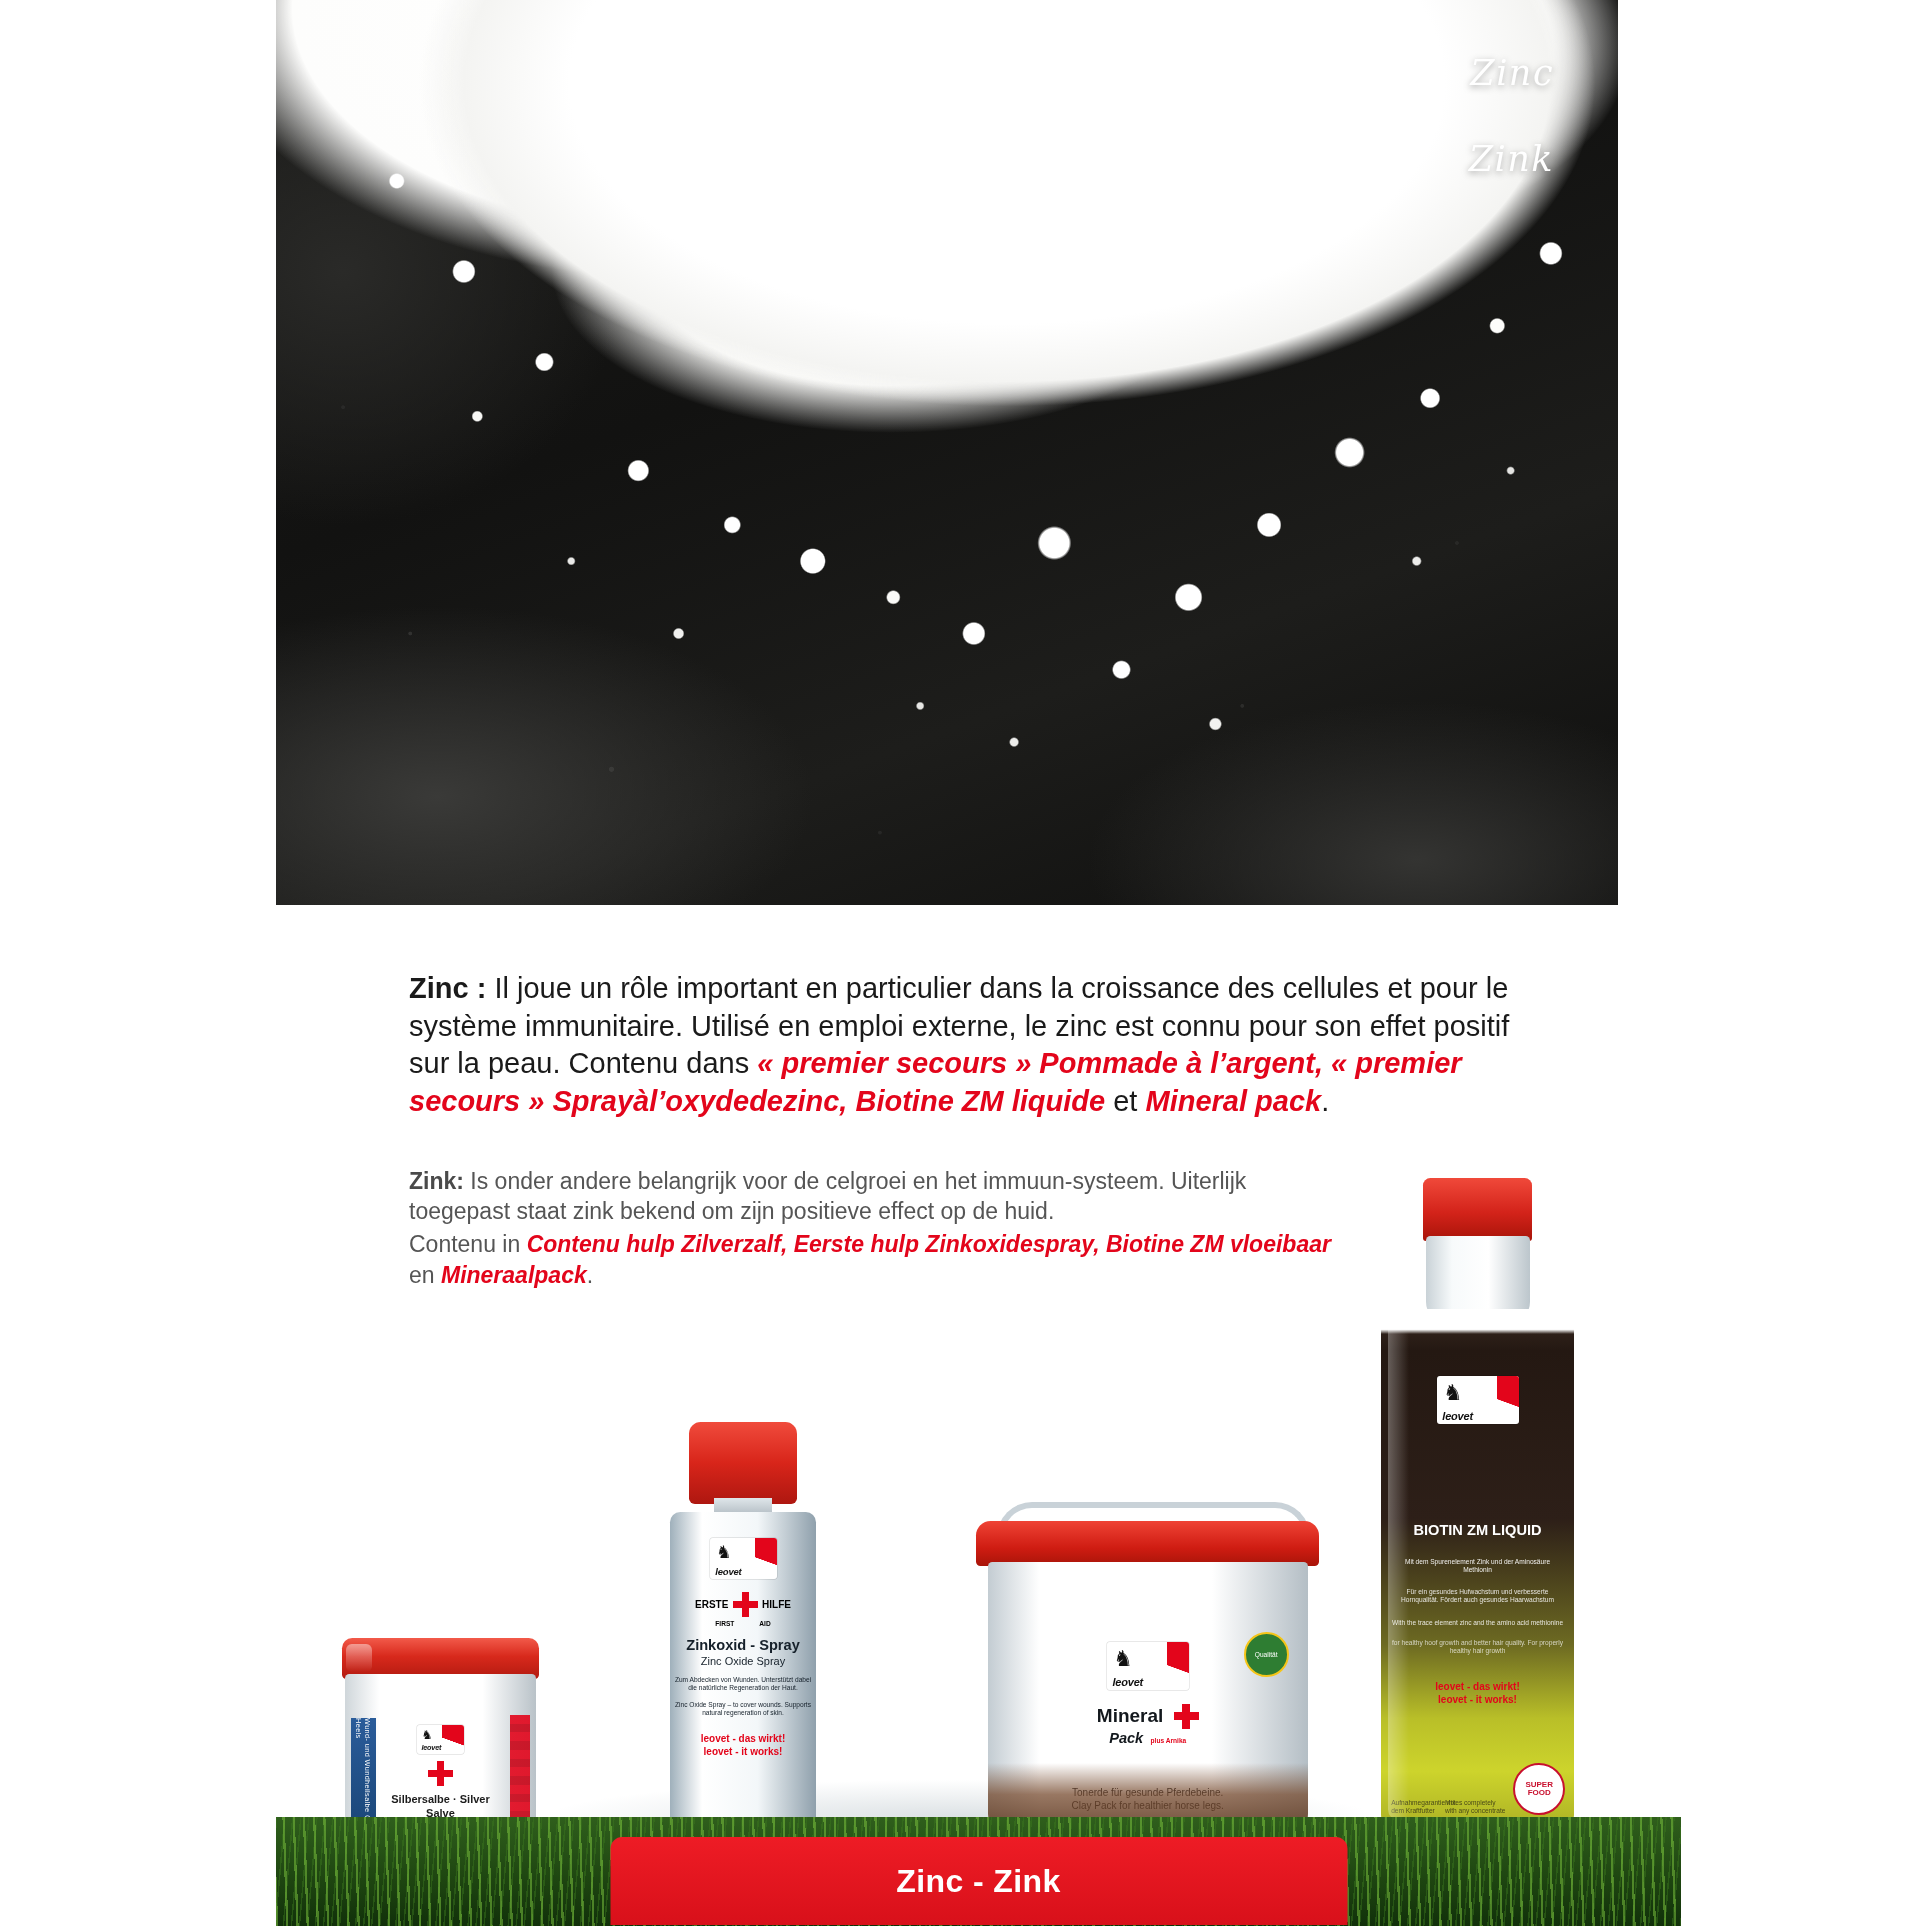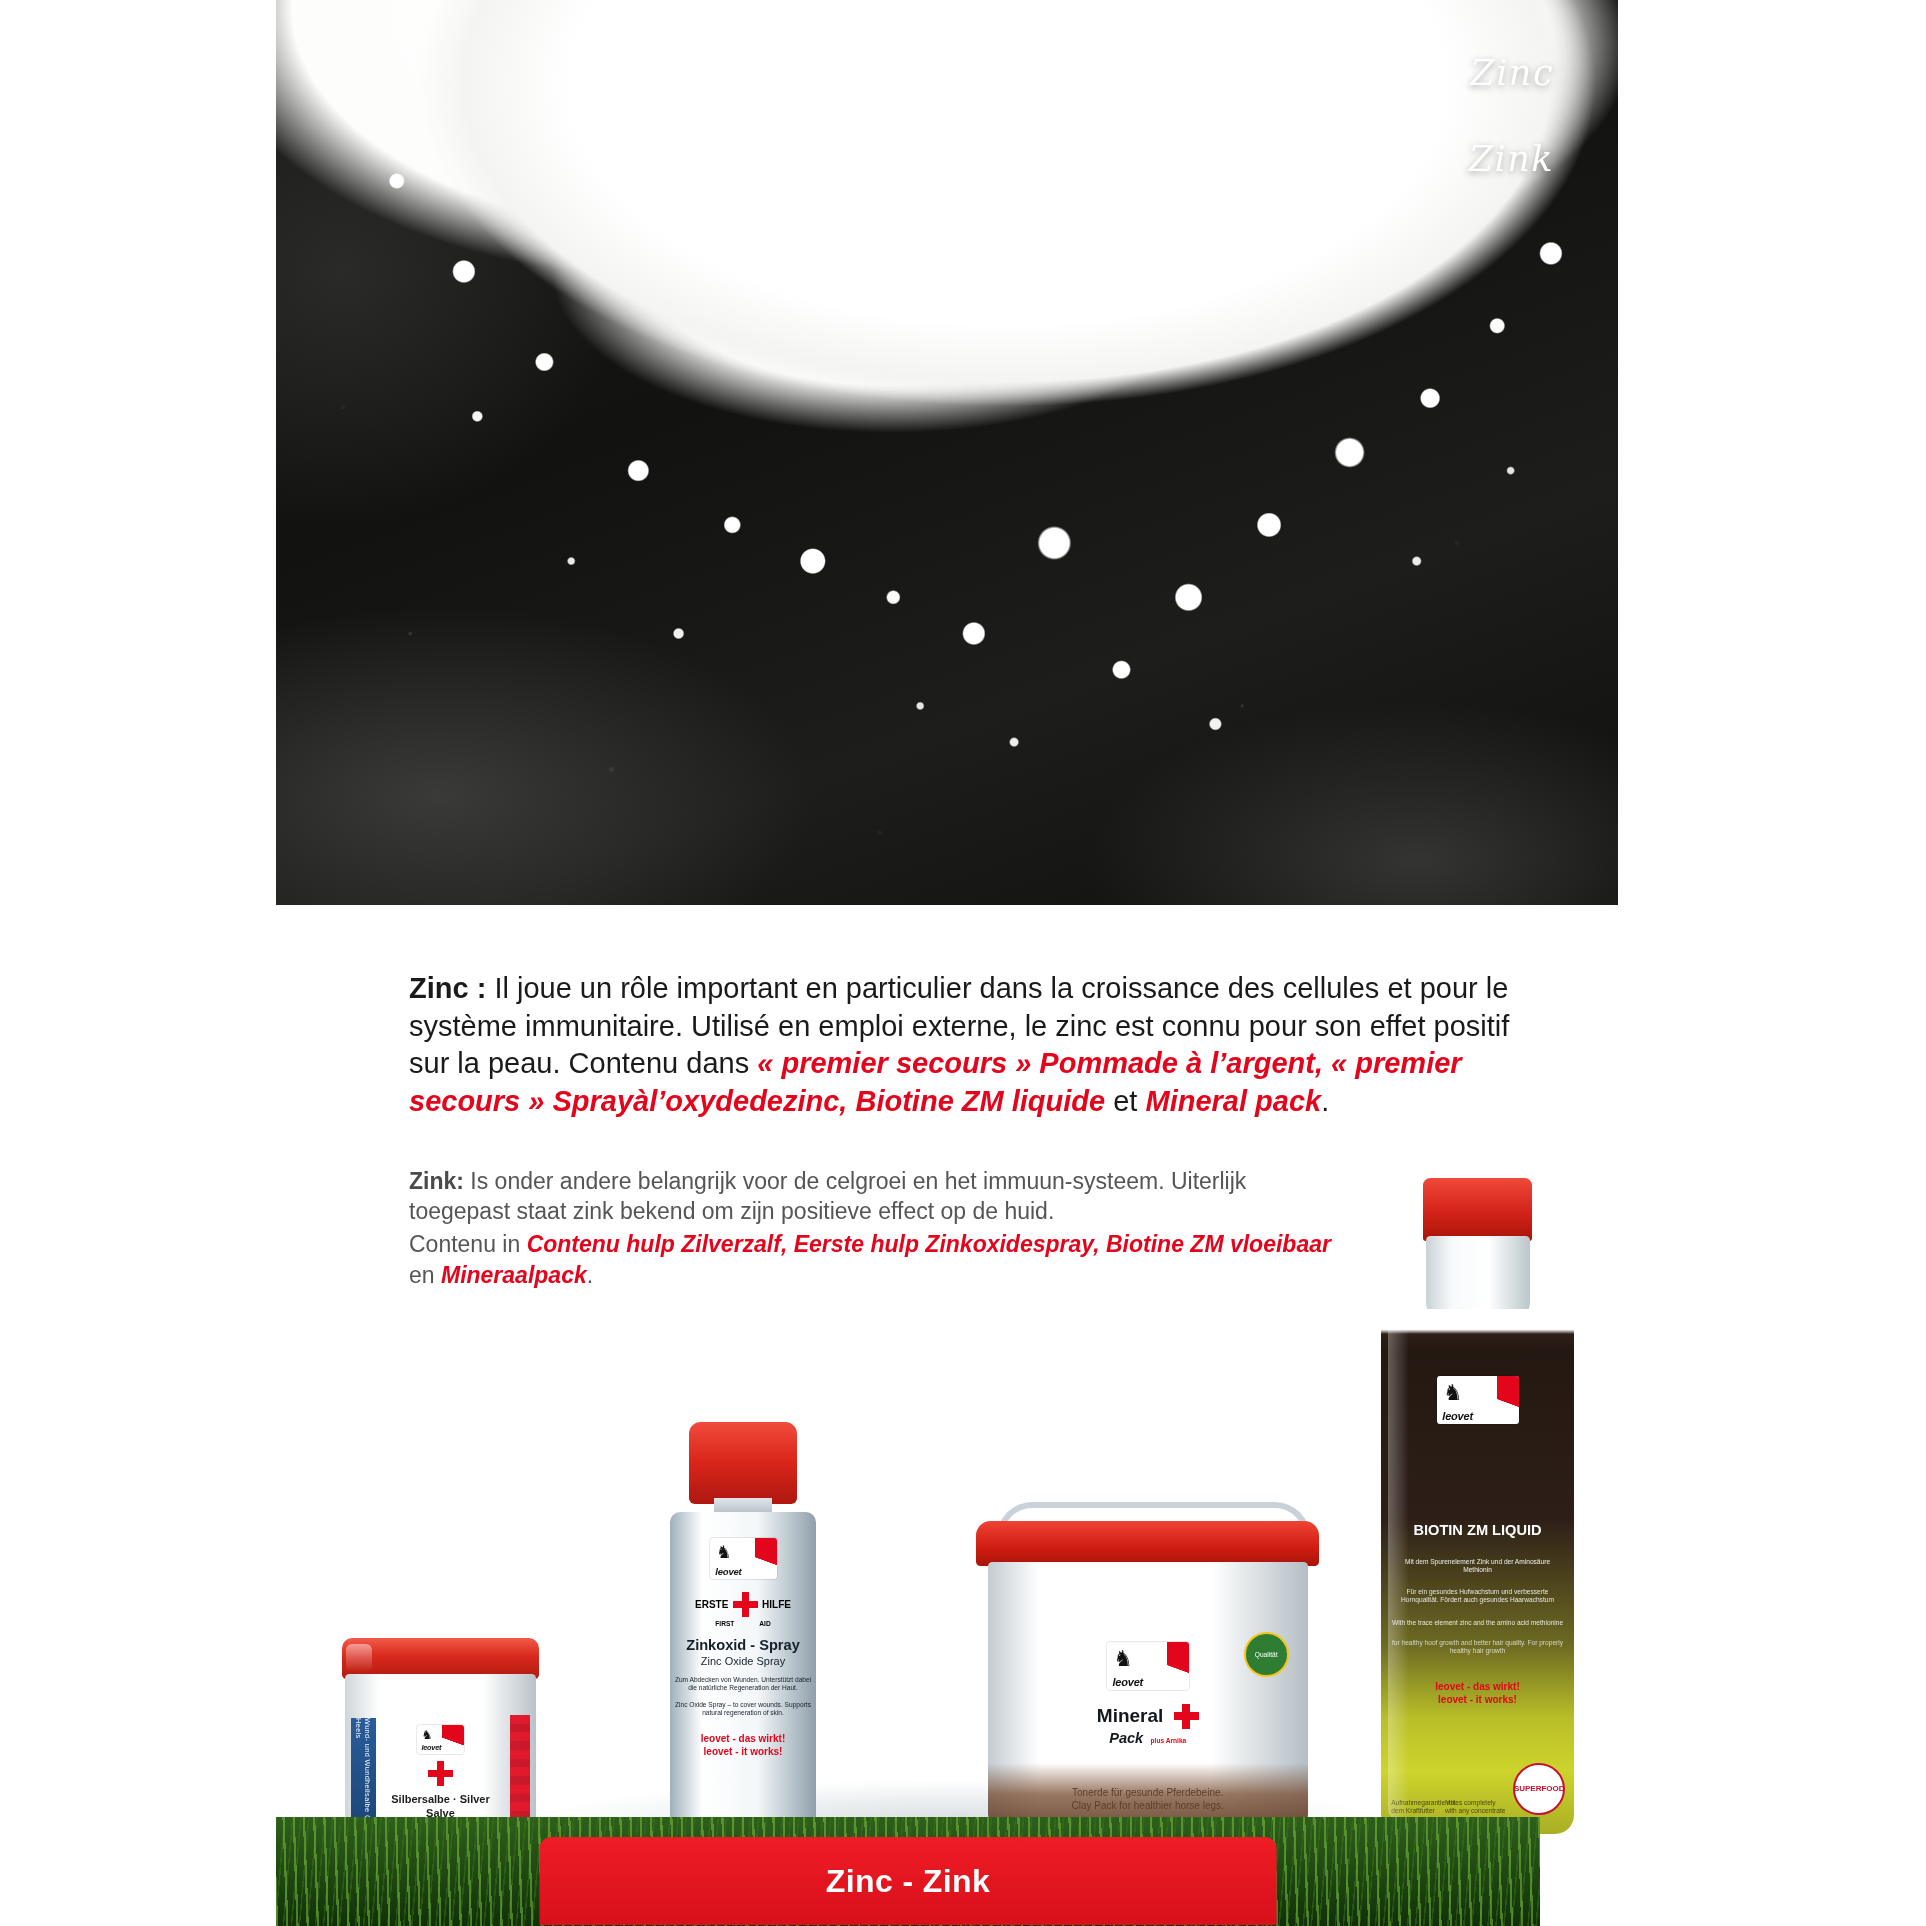--- a/index.html
+++ b/index.html
@@ -255,21 +255,21 @@
   }
   .bottle .bshine {
     position:absolute; left: 7.3px; top: 139px; width: 20.4px; height: 503px;
     background: linear-gradient(90deg, rgba(255,255,255,.30), rgba(255,255,255,0));
     border-radius: 14.6px;
   }
   .bottle .btxt { position:absolute; left: 10.2px; right: 10.2px; top: 212px; text-align:center; color:#fff; }
   .badge-super {
     position:absolute; right: 8.8px; bottom: 19px; width: 48px; height: 48px;
     background:#ffffff; border-radius: 50%;
-    display:flex; align-items:center; justify-content:center; flex-direction:row;
+    display:flex; align-items:center; justify-content:center; flex-direction:column;
     color:#c8102e; font-weight:bold; font-size:8px; line-height:1.05;
     border: 2.2px solid #c8102e;
   }
 
   
   .logo {
     display:inline-block; position:relative;
     width: 67px; height: 41px; background:#ffffff;
     border-radius: 2.9px; overflow:hidden;
     box-shadow: 0 0 0 0.7px rgba(0,0,0,.12);
@@ -309,21 +309,21 @@
   .bold  { font-weight: bold; }
   .red   { color:#e3051b; }
   .white { color:#ffffff; }
   .gray  { color:#6a6a6a; }
 
   
   .footer {
     position: absolute;
     left: 276px;
     bottom: 0;
-    width: 1264px;
+    width: 1405px;
     height: 109px;
     overflow: hidden;
   }
   .grass {
     position:absolute; inset:0;
     background:
       linear-gradient(180deg,#2f5f1c 0%,#1d4410 60%,#11300a 100%);
   }
   .grass:after {
     content:""; position:absolute; inset:0;

